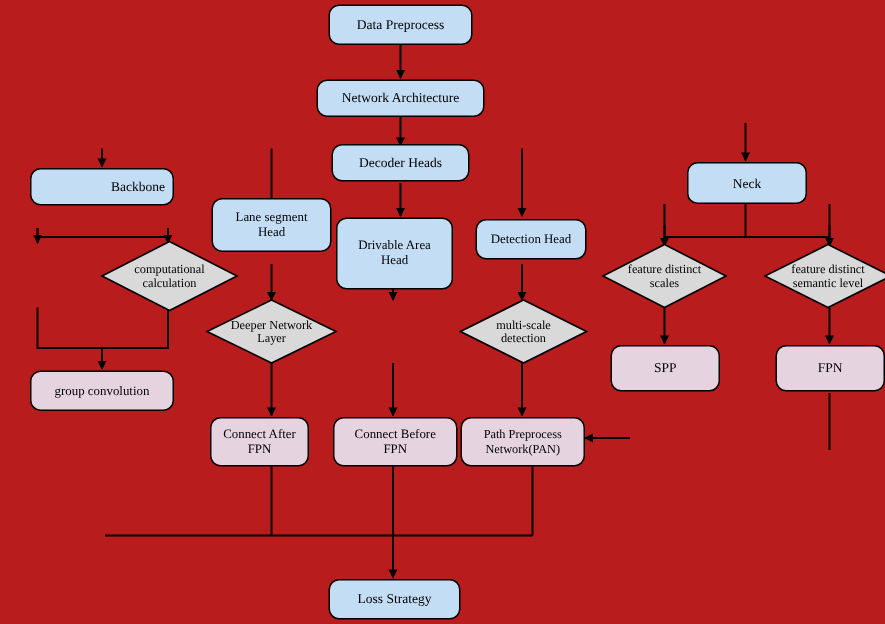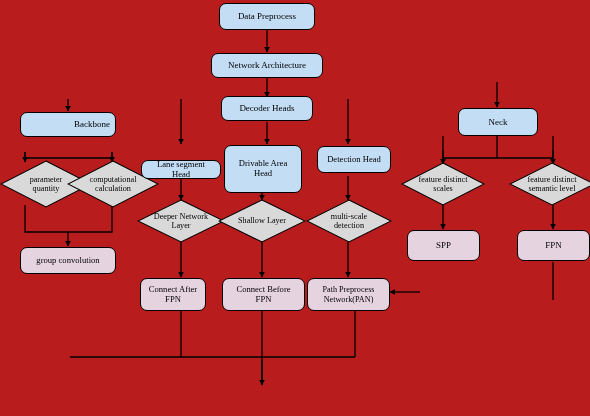--- a/index.html
+++ b/index.html
@@ -145,49 +145,38 @@
   </div>
 
   <div class="node rounded blue fs9" style="left:221px; top:96px; width:92px; height:25px;">
     <span class="lbl">Decoder Heads</span>
   </div>
 
   <div class="node rounded blue fs9" style="left:20px; top:112px; width:96px; height:25px;padding-left:48px;">
     <span class="lbl">Backbone</span>
   </div>
 
-  <div class="diamond-wrap" style="left:0px; top:160px; width:92px; height:48px;">
-    <svg class="diamond-shape" viewBox="0 0 92 48" preserveAspectRatio="none">
-      <polygon points="46,1 91,24 46,47 1,24" fill="#d9d9d9" stroke="#000" stroke-width="1.1"></polygon>
-    </svg>
-    <div class="diamond-label fs8">
-      <div>
-        <div>parameter</div>
-        <div>quantity</div>
-      </div>
-    </div>
-  </div>
 
   <div class="diamond-wrap" style="left:67px; top:160px; width:92px; height:48px;">
     <svg class="diamond-shape" viewBox="0 0 92 48" preserveAspectRatio="none">
       <polygon points="46,1 91,24 46,47 1,24" fill="#d9d9d9" stroke="#000" stroke-width="1.1"></polygon>
     </svg>
     <div class="diamond-label fs8">
       <div>
         <div>computational</div>
         <div>calculation</div>
       </div>
     </div>
   </div>
 
   <div class="node rounded pink fs85" style="left:20px; top:247px; width:96px; height:27px;">
     <span class="lbl">group convolution</span>
   </div>
 
-  <div class="node rounded blue fs85" style="left:141px; top:160px; width:80px; height:19px;">
+  <div class="node rounded blue fs85" style="left:141px; top:132px; width:80px; height:36px;">
     <span class="lbl">
       <span>Lane segment</span><br>
       <span>Head</span>
     </span>
   </div>
 
   <div class="node rounded blue fs85" style="left:224px; top:145px; width:78px; height:48px;">
     <span class="lbl">
       <span>Drivable Area</span><br>
       <span>Head</span>
@@ -203,28 +192,20 @@
       <polygon points="44,1 87,22 44,43 1,22" fill="#d9d9d9" stroke="#000" stroke-width="1.1"></polygon>
     </svg>
     <div class="diamond-label fs8">
       <div>
         <div>Deeper Network</div>
         <div>Layer</div>
       </div>
     </div>
   </div>
 
-  <div class="diamond-wrap" style="left:218px; top:199px; width:88px; height:44px;">
-    <svg class="diamond-shape" viewBox="0 0 88 44" preserveAspectRatio="none">
-      <polygon points="44,1 87,22 44,43 1,22" fill="#d9d9d9" stroke="#000" stroke-width="1.1"></polygon>
-    </svg>
-    <div class="diamond-label fs8">
-      <div>Shallow Layer</div>
-    </div>
-  </div>
 
   <div class="diamond-wrap" style="left:306px; top:199px; width:86px; height:44px;">
     <svg class="diamond-shape" viewBox="0 0 86 44" preserveAspectRatio="none">
       <polygon points="43,1 85,22 43,43 1,22" fill="#d9d9d9" stroke="#000" stroke-width="1.1"></polygon>
     </svg>
     <div class="diamond-label fs8">
       <div>
         <div>multi-scale</div>
         <div>detection</div>
       </div>
@@ -281,14 +262,17 @@
   </div>
 
   <div class="node rounded pink fs9" style="left:407px; top:230px; width:73px; height:31px;">
     <span class="lbl">SPP</span>
   </div>
 
   <div class="node rounded pink fs9" style="left:517px; top:230px; width:73px; height:31px;">
     <span class="lbl">FPN</span>
   </div>
 
+  <div class="node rounded blue fs9" style="left:219px; top:386px; width:88px; height:27px;">
+    <span class="lbl">Loss Strategy</span>
+  </div>
 
 </div>
 
 </body></html>

